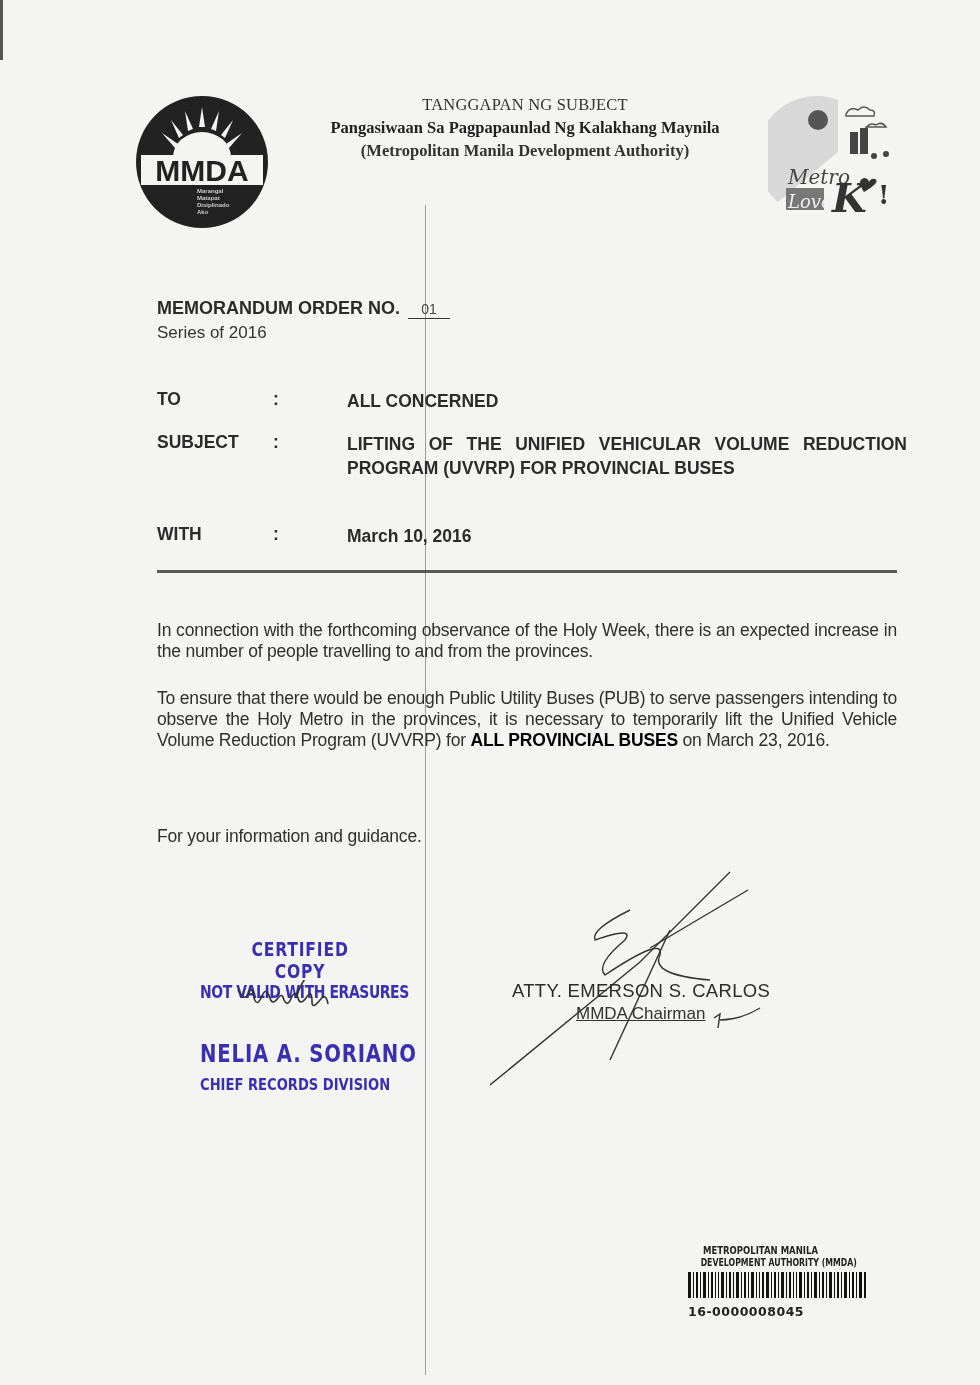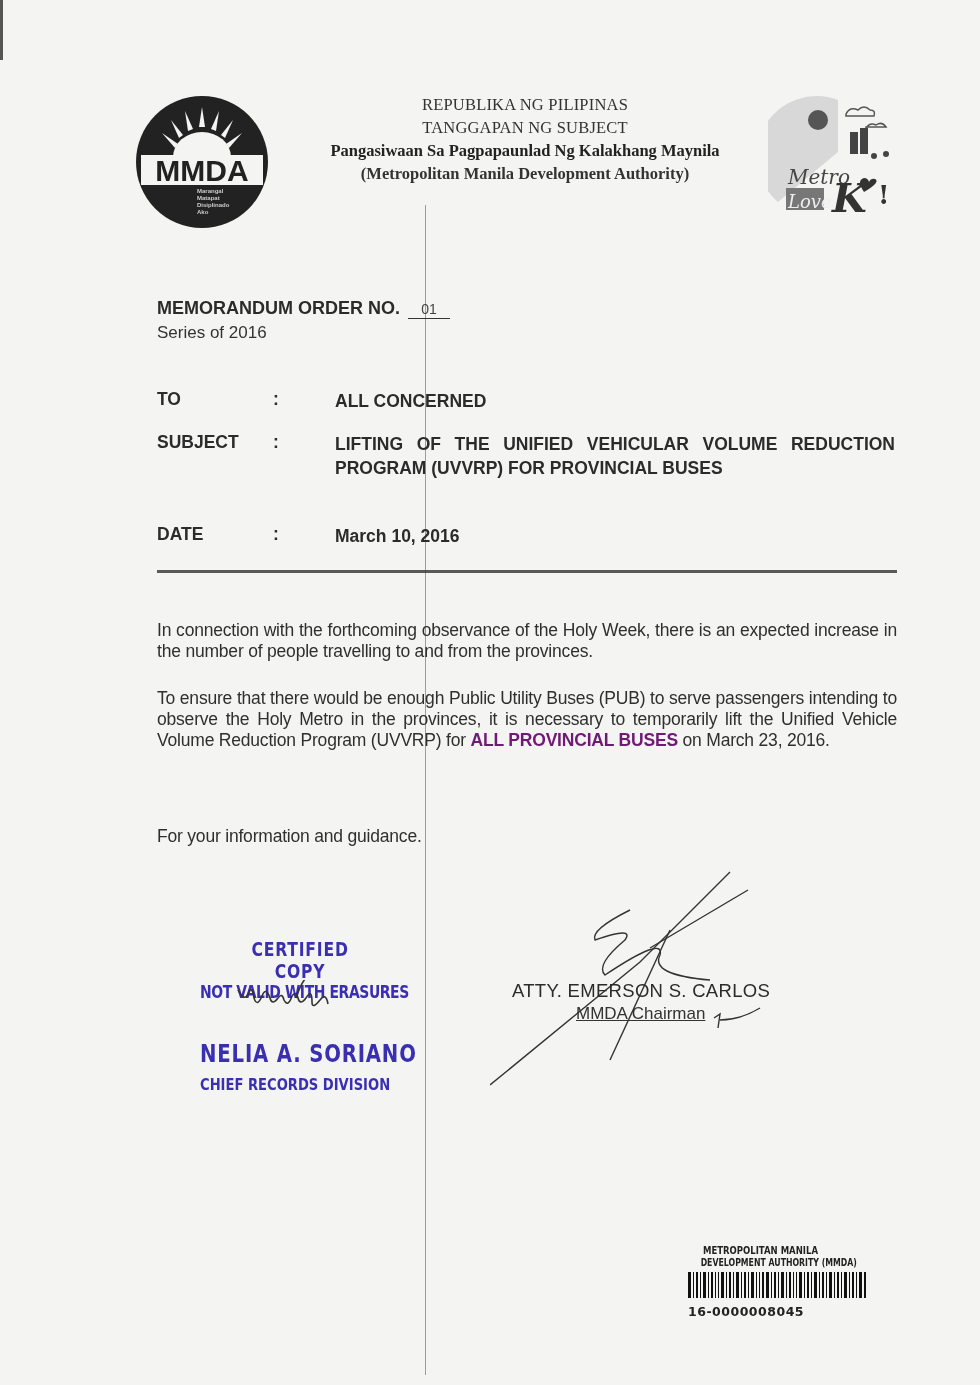--- a/index.html
+++ b/index.html
@@ -21,34 +21,34 @@
   .header .l4 { font-size:16.5px; line-height:22px;font-weight:bold; }
 
   .memo-no { position:absolute; left:157px; top:298px; font-size:18px; font-weight:bold; color:#2b2b2b; }
   .memo-no .num { display:inline-block; font-weight:normal; font-size:14px; min-width:38px; text-align:center;
                   border-bottom:1.5px solid #333; margin-left:8px; padding:0 2px 1px; color:#444; }
   .series { position:absolute; left:157px; top:323px; font-size:17px; color:#333; }
 
   .meta-row { position:absolute; left:157px; font-size:17.5px; font-weight:bold; color:#2b2b2b; }
   .meta-row .lbl { position:absolute; left:0; width:100px; }
   .meta-row .colon { position:absolute; left:116px; }
-  .meta-row .val { position:absolute; left:178px; width:560px; line-height:24px; }
+  .meta-row .val { position:absolute; left:190px; width:560px; line-height:24px; }
   .meta-row .val.justify { text-align:justify; text-align-last:left; }
   .row-to { top:389px; }
   .row-subject { top:432px; }
   .row-date { top:524px; }
 
   .rule { position:absolute; left:157px; top:570px; width:740px; height:3px; background:#3d3d3d; opacity:.85; }
 
   .body-text { position:absolute; left:157px; width:740px; font-size:17.5px; line-height:21px;
                text-align:justify; color:#2f2f2f; letter-spacing:-.2px; }
   .p1 { top:620px; text-align-last:left; }
   .p2 { top:688px; text-align-last:left; }
   .p3 { top:826px; }
-  .body-text b { font-weight:bold; color:#701a75; }
+  .body-text b { font-weight:bold; color:#000000; }
 
   .stamp { position:absolute; left:200px; top:938px; width:210px; color:#3a2fb0;
            font-family:"DejaVu Sans", sans-serif; font-weight:bold; text-align:center; transform:scaleX(.82); transform-origin:left top; }
   .stamp .s1 { font-size:19px; letter-spacing:1px; line-height:22px; margin-left:34px; }
   .stamp .s2 { font-size:17px; line-height:20px; letter-spacing:-.5px; white-space:nowrap; }
   .stamp .s3 { font-size:24px; line-height:28px; margin-top:38px; white-space:nowrap; letter-spacing:1px; }
   .stamp .s4 { font-size:16px; line-height:22px; margin-top:6px; white-space:nowrap; }
   .stamp-signature { position:absolute; left:236px; top:980px; width:120px; height:38px; }
 
   .sign-svg { position:absolute; left:490px; top:870px; width:310px; height:220px; }
@@ -101,21 +101,20 @@
     <circle cx="118" cy="62" r="3" fill="#444"></circle>
   <text x="20" y="92" font-family="DejaVu Serif, serif" font-style="italic" font-size="20" fill="#444">Metro</text>
   <rect x="18" y="96" width="38" height="22" fill="#777"></rect>
   <text x="20" y="116" font-family="DejaVu Serif, serif" font-style="italic" font-size="18" fill="#eee">Love</text>
   <text x="64" y="120" font-family="DejaVu Serif, serif" font-style="italic" font-weight="bold" font-size="40" fill="#333">K</text>
   <path d="M96 100 q-8 -12 0 -14 q4 0 5 4 q2 -4 6 -3 q6 3 -11 13z" fill="#333"></path>
   <text x="110" y="112" font-family="DejaVu Serif, serif" font-weight="bold" font-size="26" fill="#333">!</text>
 </svg>
 
 <div class="header">
-  <div class="l1">REPUBLIKA NG PILIPINAS</div>
   <div class="l2">TANGGAPAN NG SUBJECT</div>
   <div class="l3">Pangasiwaan Sa Pagpapaunlad Ng Kalakhang Maynila</div>
   <div class="l4">(Metropolitan Manila Development Authority)</div>
 </div>
 
 <div class="memo-no">
   <span>MEMORANDUM ORDER NO.</span><span class="num">01</span>
 </div>
 <div class="series">Series of 2016</div>
 
@@ -123,21 +122,21 @@
   <span class="lbl">TO</span>
   <span class="colon">:</span>
   <span class="val">ALL CONCERNED</span>
 </div>
 <div class="meta-row row-subject">
   <span class="lbl">SUBJECT</span>
   <span class="colon">:</span>
   <span class="val justify">LIFTING OF THE UNIFIED VEHICULAR VOLUME REDUCTION PROGRAM (UVVRP) FOR PROVINCIAL BUSES</span>
 </div>
 <div class="meta-row row-date">
-  <span class="lbl">DATE</span>
+  <span class="lbl">WITH</span>
   <span class="colon">:</span>
   <span class="val">March 10, 2016</span>
 </div>
 
 <div class="rule"></div>
 
 <div class="body-text p1">In connection with the forthcoming observance of the Holy Week, there is an expected increase in the number of people travelling to and from the provinces.</div>
 <div class="body-text p2"><span>To ensure that there would be enough Public Utility Buses (PUB) to serve passengers intending to observe the Holy Metro in the provinces, it is necessary to temporarily lift the Unified Vehicle Volume Reduction Program (UVVRP) for </span><b>ALL PROVINCIAL BUSES</b><span> on March 23, 2016.</span></div>
 <div class="body-text p3">For your information and guidance.</div>
 

